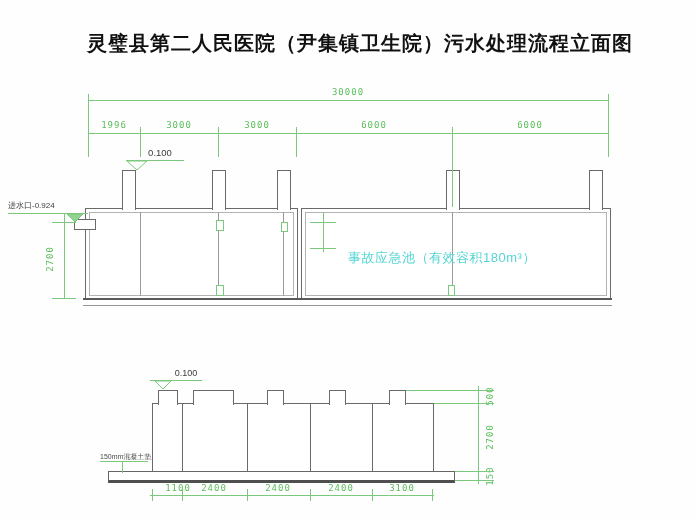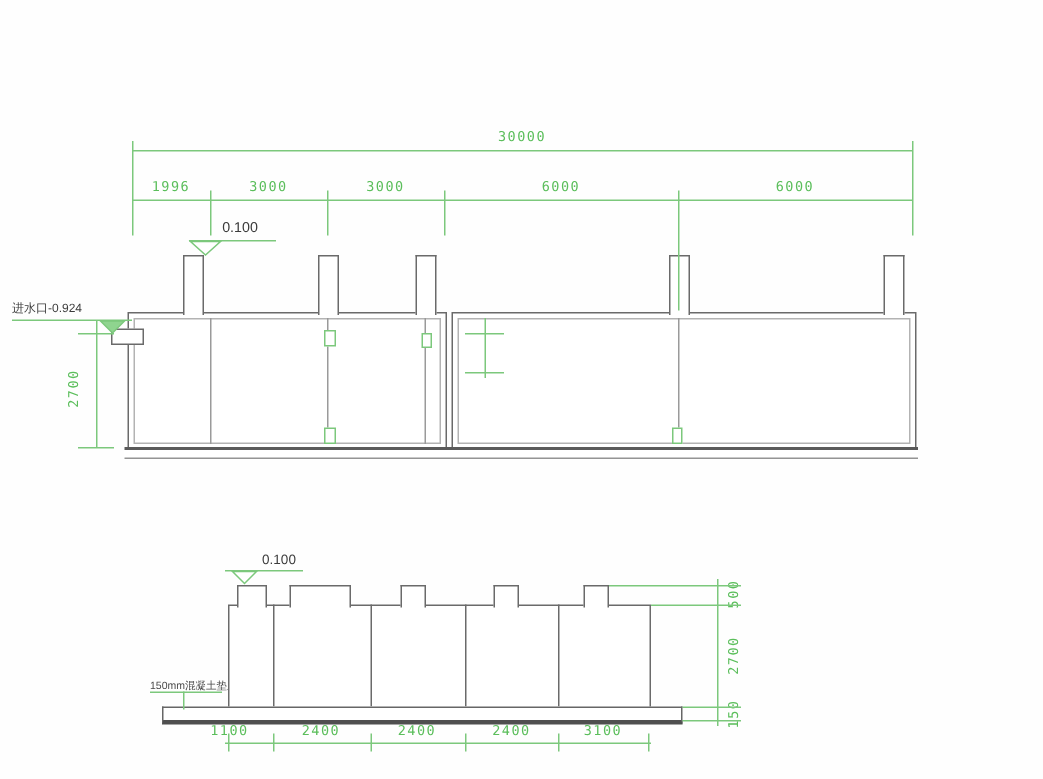--- a/index.html
+++ b/index.html
@@ -28,20 +28,21 @@
   .stub{position:absolute;border:1px solid #6a6a6a;border-bottom:none;background:#ffffff;z-index:3;}
   .gsq{position:absolute;border:1px solid #7cc87c;background:#ffffff;z-index:4;}
   .slab{position:absolute;background:#ffffff;z-index:2;}
   svg.mark{position:absolute;z-index:6;overflow:visible;}
 </style>
 </head>
 <body>
 
 <div class="canvas">
 
+  <div class="title" style="left:30px;top:30px;width:660px">灵璧县第二人民医院（尹集镇卫生院）污水处理流程立面图</div>
 
   <div class="grp">
 
     <div class="gv" style="left:88px;top:94px;height:63px"></div>
     <div class="gv" style="left:608px;top:94px;height:63px"></div>
     <div class="gh" style="left:88px;top:100px;width:520px"></div>
     <div class="t dim" style="left:348px;top:92px">30000</div>
 
     <div class="gh" style="left:88px;top:133px;width:520px"></div>
     <div class="gv" style="left:140px;top:127px;height:30px"></div>
@@ -93,20 +94,21 @@
     <div class="stub" style="left:446px;top:170px;width:12px;height:39px"></div>
     <div class="stub" style="left:589px;top:170px;width:12px;height:39px"></div>
 
     <div class="gsq" style="left:216px;top:220px;width:6px;height:9px"></div>
     <div class="gsq" style="left:281px;top:222px;width:5px;height:8px"></div>
     <div class="gsq" style="left:216px;top:285px;width:6px;height:9px"></div>
     <div class="gsq" style="left:448px;top:285px;width:5px;height:9px"></div>
 
     <div class="slab" style="left:83px;top:298px;width:529px;height:5px;border-top:2.5px solid #5a5a5a;border-bottom:1px solid #949494"></div>
 
+    <div class="t cyan" style="left:442px;top:258px">事故应急池（有效容积180m³）</div>
   </div>
 
   <div class="grp">
 
     <div class="gh" style="left:150px;top:380px;width:52px"></div>
     <svg class="mark" style="left:154px;top:381px" width="18" height="9">
       <polygon points="1,0 17,0 9,8" fill="#ffffff" stroke="#7cc87c" stroke-width="1"></polygon>
     </svg>
     <div class="t blk" style="left:186px;top:373px;font-size:9px">0.100</div>
 
@@ -134,21 +136,21 @@
 
     <div class="slab" style="left:108px;top:471px;width:345px;height:8px;border:1px solid #666;border-bottom:3px solid #4f4f4f"></div>
 
     <div class="gh" style="left:150px;top:495px;width:284px"></div>
     <div class="gv" style="left:152px;top:489px;height:12px"></div>
     <div class="gv" style="left:182px;top:489px;height:12px"></div>
     <div class="gv" style="left:247px;top:489px;height:12px"></div>
     <div class="gv" style="left:310px;top:489px;height:12px"></div>
     <div class="gv" style="left:372px;top:489px;height:12px"></div>
     <div class="gv" style="left:432px;top:489px;height:12px"></div>
-    <div class="t dim" style="left:153px;top:488px">1100</div>
+    <div class="t dim" style="left:178px;top:488px">1100</div>
     <div class="t dim" style="left:214px;top:488px">2400</div>
     <div class="t dim" style="left:278px;top:488px">2400</div>
     <div class="t dim" style="left:341px;top:488px">2400</div>
     <div class="t dim" style="left:402px;top:488px">3100</div>
 
     <div class="gh" style="left:406px;top:390px;width:88px"></div>
     <div class="gh" style="left:434px;top:403px;width:60px"></div>
     <div class="gh" style="left:455px;top:471px;width:39px"></div>
     <div class="gh" style="left:455px;top:480px;width:39px"></div>
     <div class="gv" style="left:478px;top:386px;height:98px"></div>

